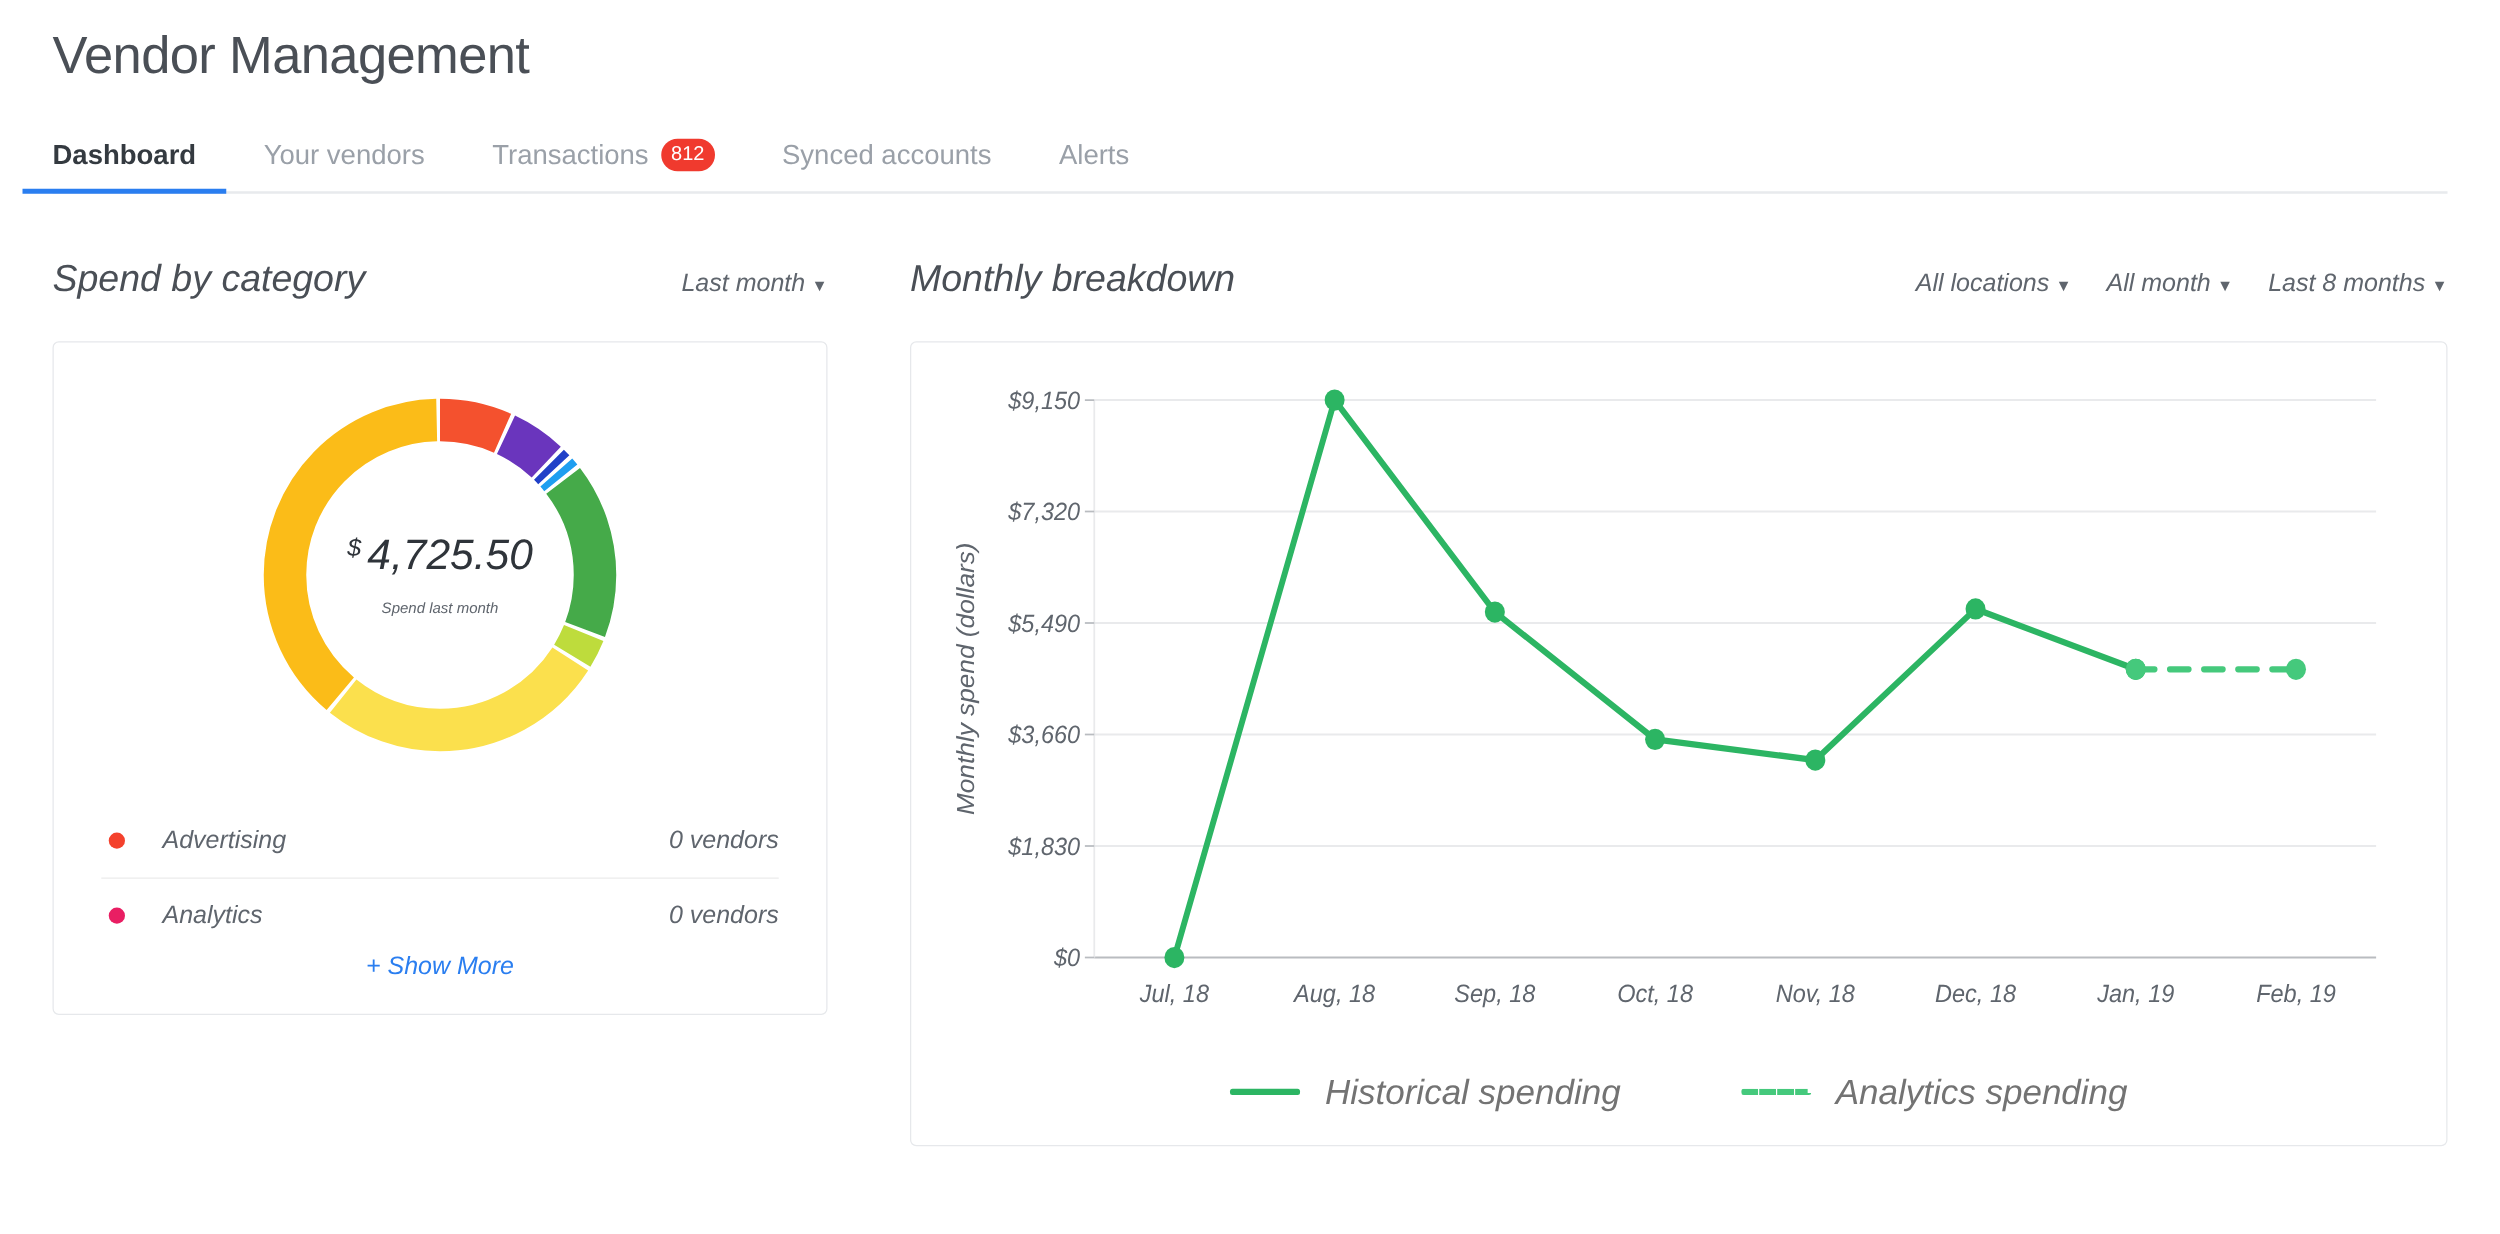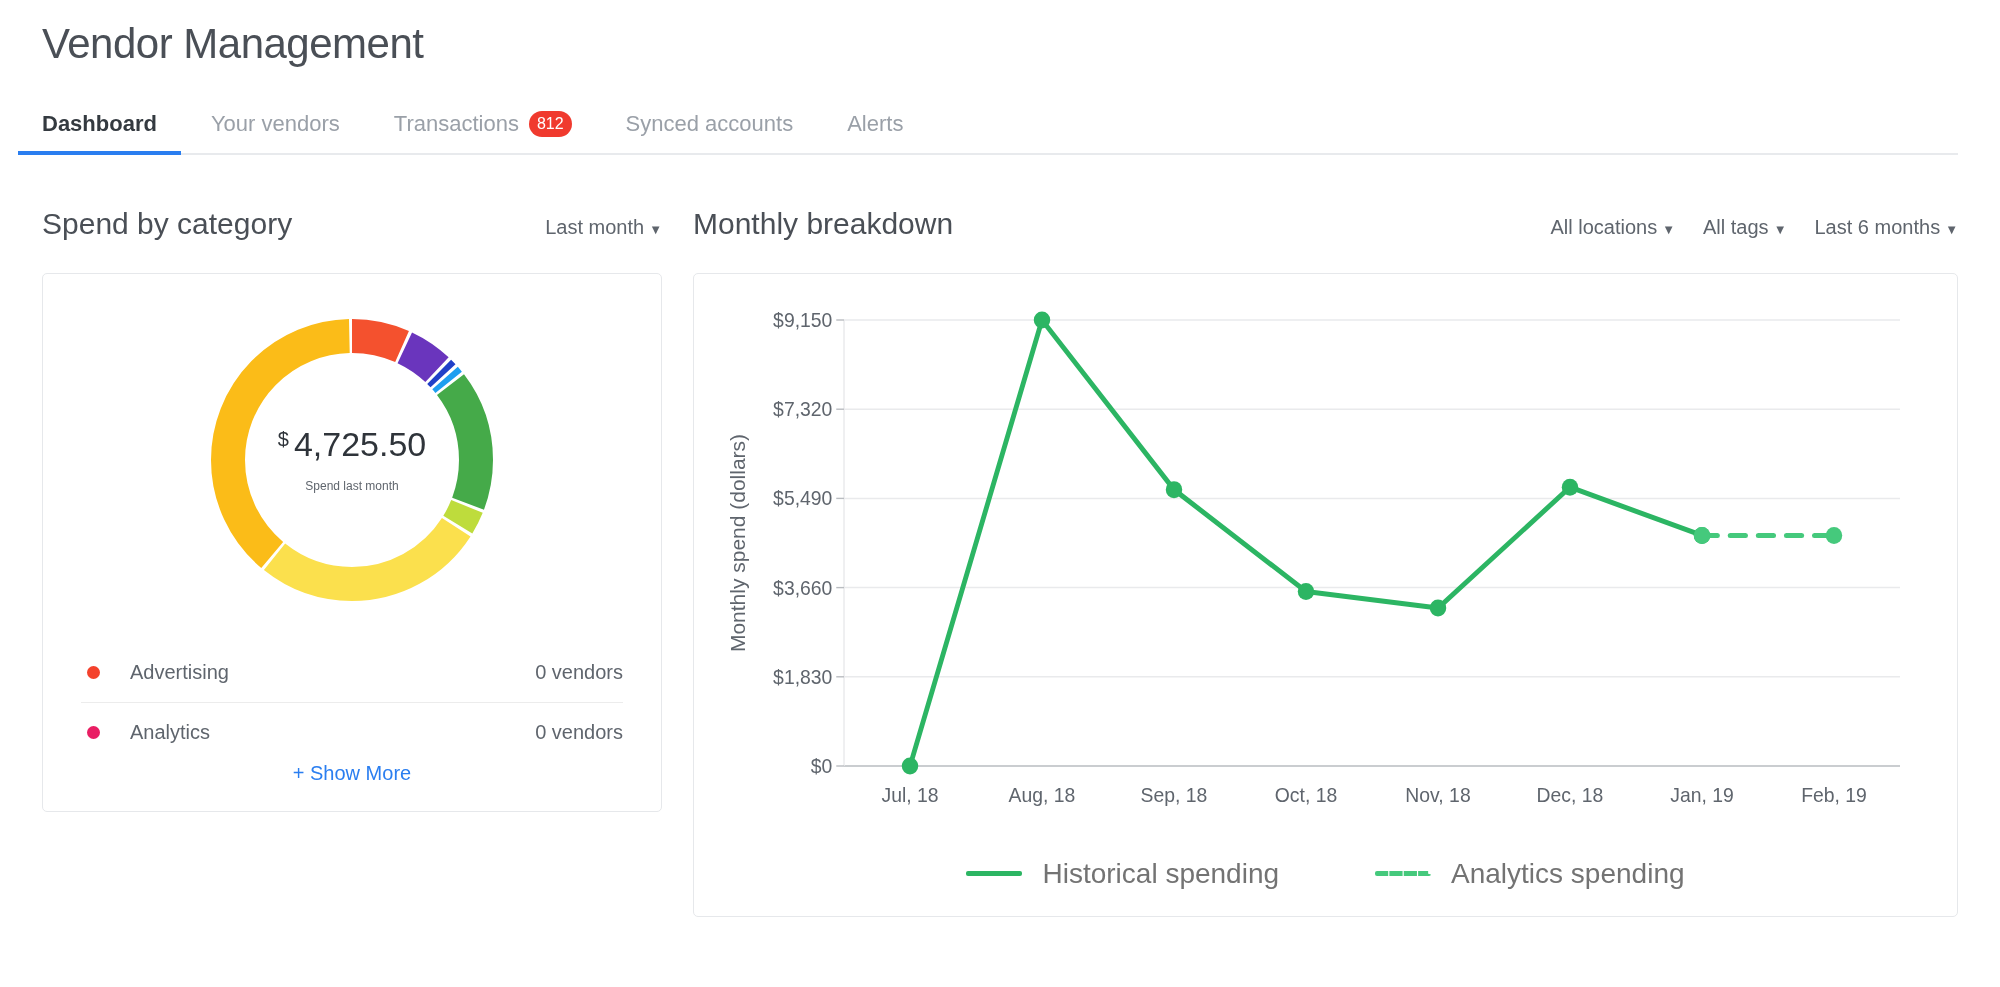--- a/index.html
+++ b/index.html
@@ -59,21 +59,21 @@
     margin-left: 10px;
     border-radius: 13px;
     background: #f03a2e;
     color: #ffffff;
     font-size: 16px;
     font-weight: 400;
     line-height: 1;
   }
 
   
-  .columns { display: flex; margin-top: 52px; gap: 31px; }
+  .columns { display: flex; margin-top: 52px; gap: 66px; font-style: italic; }
   .col-left { width: 620px; flex: 0 0 620px; }
   .col-right { flex: 1 1 auto; }
 
   .sec-head {
     display: flex;
     align-items: baseline;
     justify-content: space-between;
     height: 42px;
     margin-bottom: 24px;
   }
@@ -257,24 +257,24 @@
     </section>
 
     <section class="col-right">
       <div class="sec-head">
         <div class="sec-title">Monthly breakdown</div>
         <div class="dropdowns">
           <div class="dropdown">
             <span>All locations</span><span class="caret">▼</span>
           </div>
           <div class="dropdown">
-            <span>All tags</span><span class="caret">▼</span>
+            <span>All month</span><span class="caret">▼</span>
           </div>
           <div class="dropdown">
-            <span>Last 6 months</span><span class="caret">▼</span>
+            <span>Last 8 months</span><span class="caret">▼</span>
           </div>
         </div>
       </div>
 
       <div class="card line-card">
         <svg class="chart-svg" viewBox="0 0 1250 560" preserveAspectRatio="none">
           <g id="chart-grid">
               <line x1="128" x2="1218" y1="470" y2="470" class="axis-line"></line>
               <line x1="128" x2="1218" y1="380.8" y2="380.8" class="grid-line"></line>
               <line x1="128" x2="1218" y1="291.6" y2="291.6" class="grid-line"></line>

